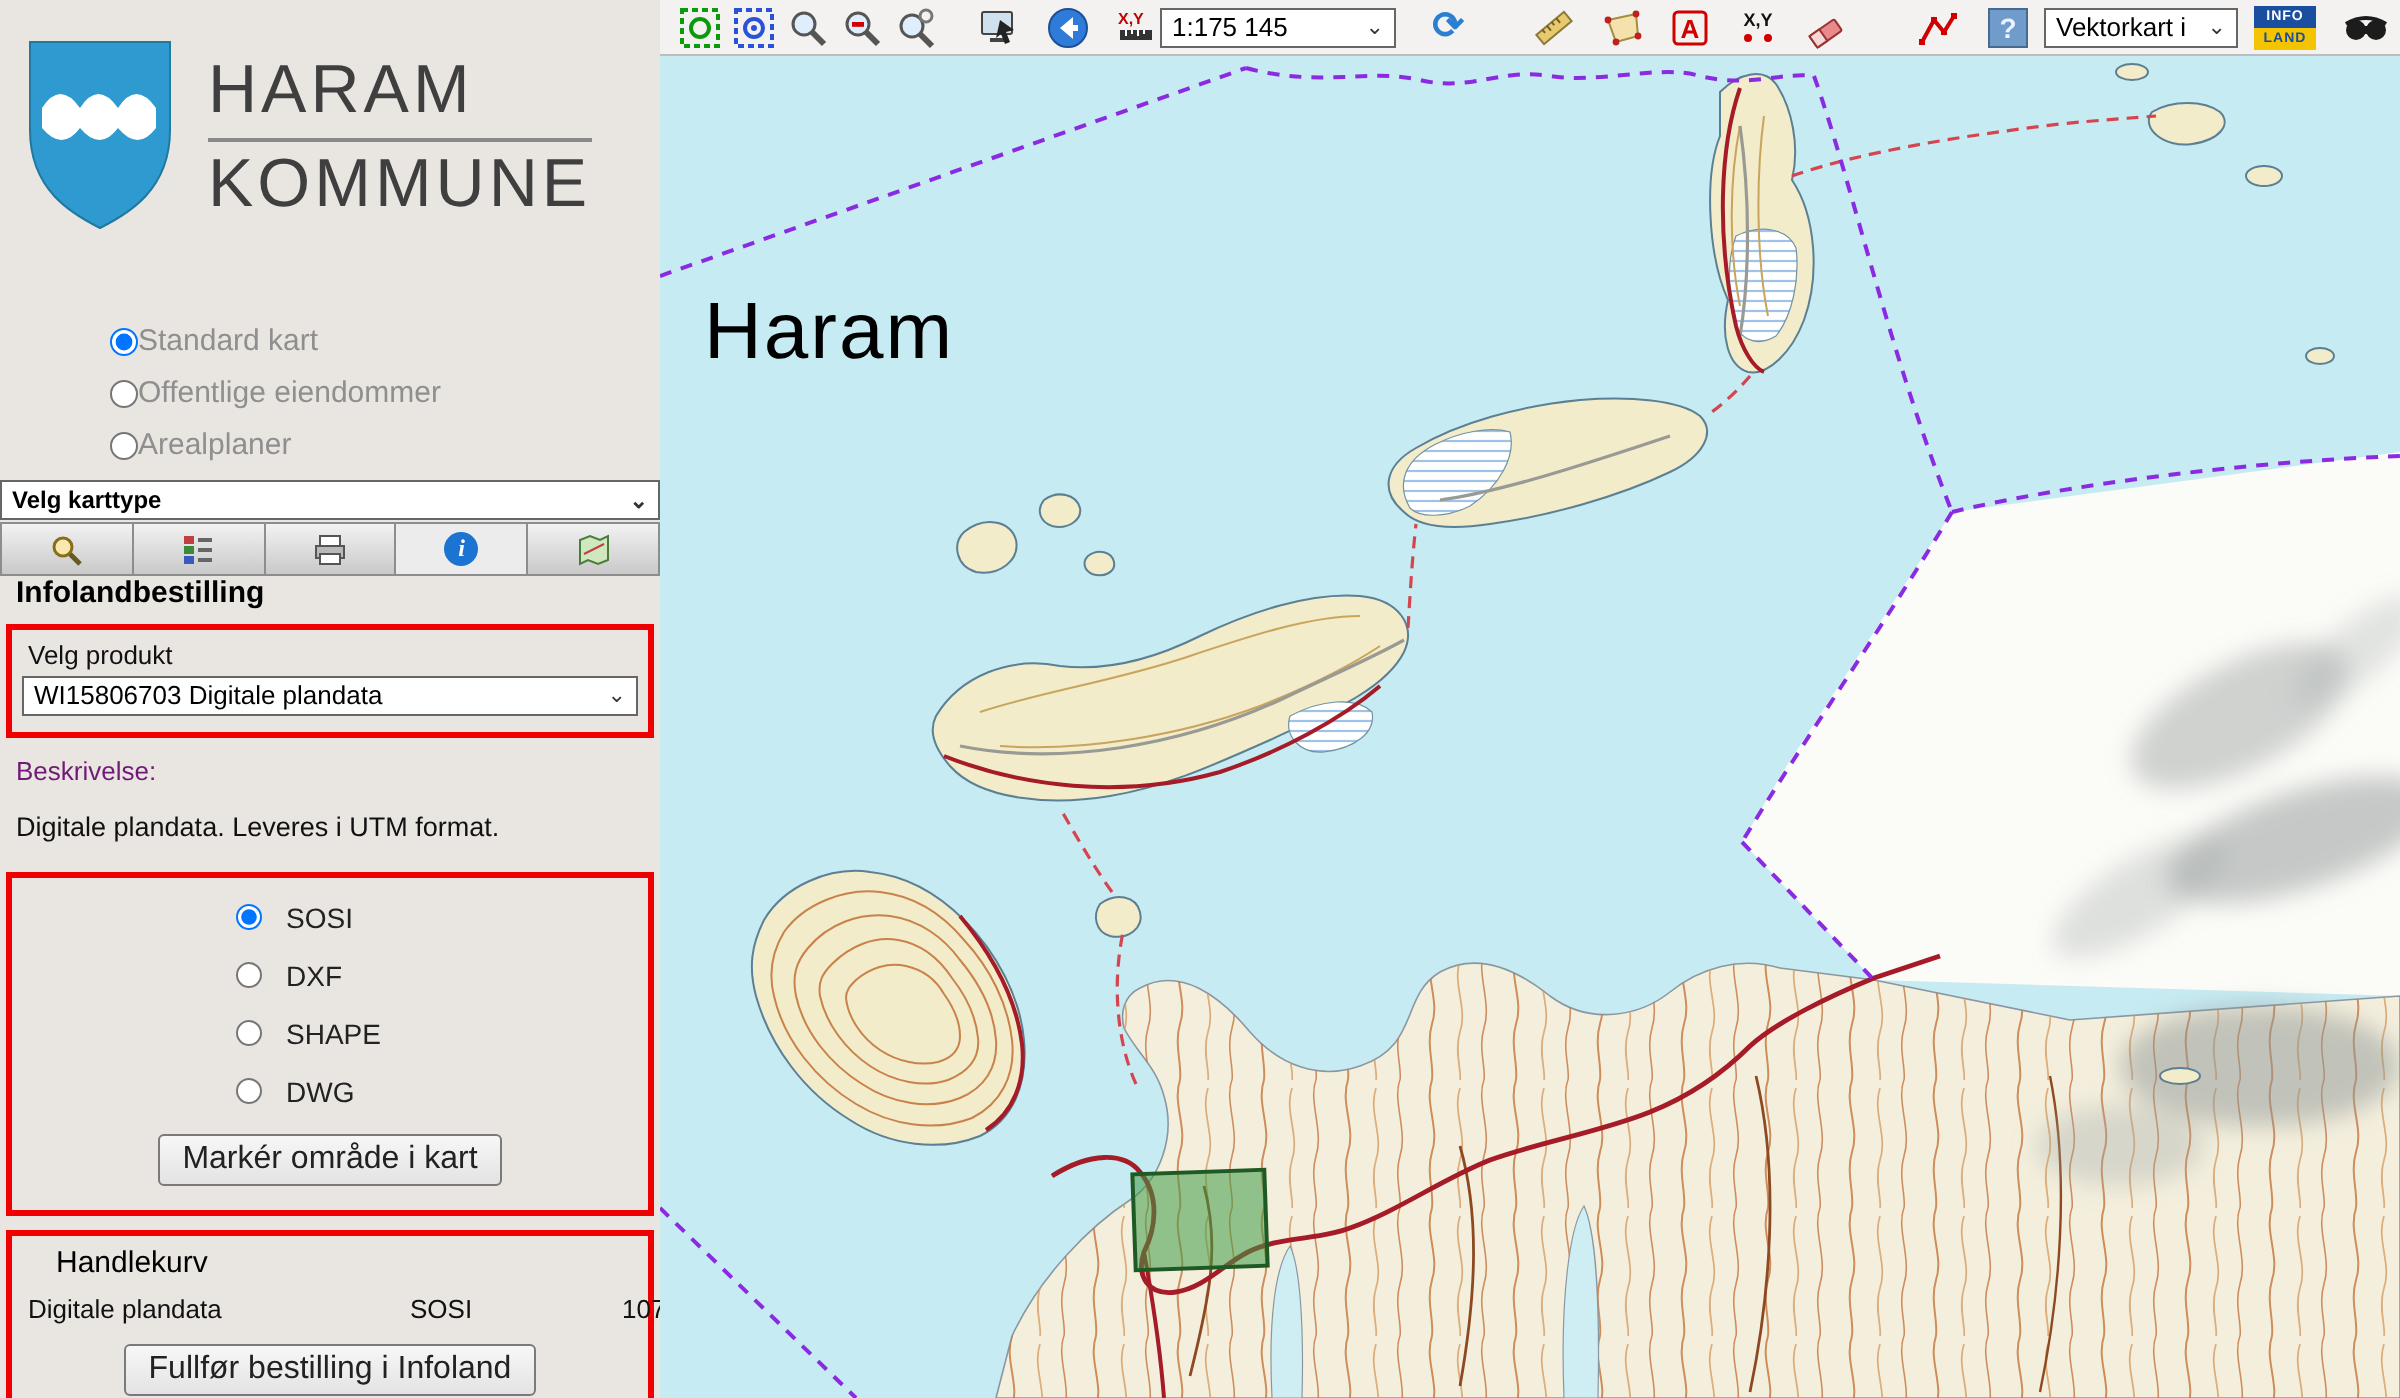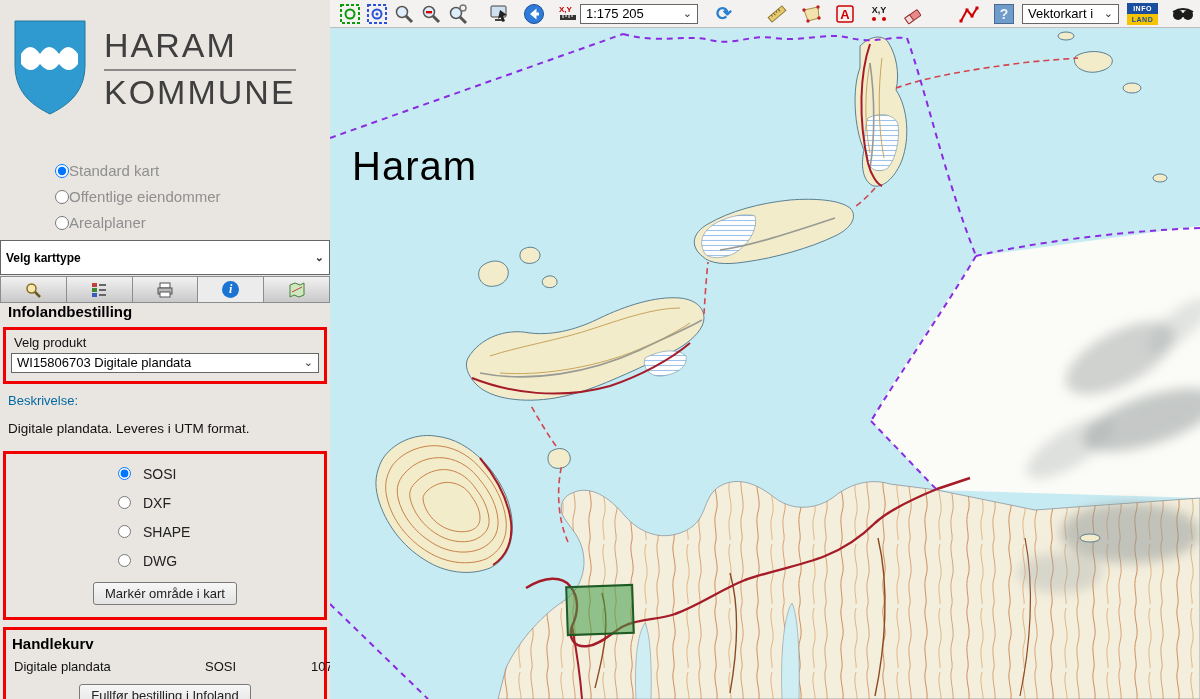--- a/index.html
+++ b/index.html
@@ -15,51 +15,51 @@
     border-bottom:2px solid #8a8a8a; padding-bottom:4px; }
   .logo-text .l2 { display:block; font-size:34px; letter-spacing:2px; color:#3f3f3f; padding-top:2px; }
 
   .maptype { margin:44px 0 0 55px; display:flex; flex-direction:column; gap:9px; }
   .maptype label { display:flex; align-items:center; font-size:15px; color:#8f8f8f; }
   .maptype input { width:14px; height:14px; }
 
   .fakeselect { background:#fff; border:1px solid #666; display:flex; align-items:center;
     justify-content:space-between; padding:1px 5px; cursor:default; }
   .fakeselect .chev { font-size:11px; color:#333; }
-  .karttype { margin-top:9px; height:35px; font-size:12px; font-weight:bold; }
+  .karttype { margin-top:9px; height:20px; font-size:12px; font-weight:bold; }
 
   .tabs { display:flex; height:27px; margin-top:1px; }
   .tab { flex:1; border:1px solid #8d8d8d; border-left-width:0;
     background:linear-gradient(#f2f2f2,#c9c9c9); display:flex; align-items:center; justify-content:center; }
   .tab:first-child { border-left-width:1px; }
   .tab.active { background:#ececec; }
   .info-circle { width:17px; height:17px; border-radius:50%; background:#1b74d2; color:#fff;
     font-size:12px; font-weight:bold; font-family:"Liberation Serif",serif; font-style:italic;
     display:flex; align-items:center; justify-content:center; }
 
   .panel-title { margin:0 0 0 8px; font-size:15px; font-weight:bold; line-height:1.25; color:#000; }
 
   .redbox { border:3px solid #f00000; margin:5px 3px 0 3px; }
   .box-product { padding:4px 5px 8px 5px; }
   .lbl { font-size:13px; color:#111; margin:1px 0 3px 3px; }
   .product-select { height:20px; font-size:13px; font-weight:normal; }
 
-  .beskrivelse { margin:9px 0 0 8px; font-size:13px; color:#0369a1; }
+  .beskrivelse { margin:9px 0 0 8px; font-size:13px; color:#701a75; }
   .desc-text { margin:13px 0 0 8px; font-size:13.5px; color:#111; }
 
   .box-formats { margin-top:15px; padding:12px 0 12px 0; }
   .formats { margin-left:112px; display:flex; flex-direction:column; gap:13px; }
   .formats label { display:flex; align-items:center; gap:12px; font-size:14px; color:#222; }
   .btnrow { text-align:center; margin-top:13px; }
-  .btn { font-family:"Liberation Sans",sans-serif; font-size:13px; color:#222;
+  .btn { font-family:"Liberation Sans",sans-serif; font-size:16px; color:#222;
     background:linear-gradient(#f7f7f7,#e3e3e3); border:1px solid #7a7a7a; border-radius:3px;
     padding:3px 11px; cursor:pointer; }
 
   .box-cart { margin-top:7px; padding:3px 0 10px 0; }
-  .cart-title { font-size:15px; font-weight:bold; margin:2px 0 7px 6px; }
+  .cart-title { font-size:15px; font-weight:normal; margin:2px 0 7px 22px; }
   .cart-row { display:flex; align-items:center; font-size:13px; color:#111;gap:44px; }
   .cart-name { flex:0 0 155px; padding-left:8px; }
   .cart-format { flex:0 0 62px; }
   .cart-price { flex:0 0 80px; }
   .cart-remove { color:#e00000; font-weight:bold; font-size:14px; cursor:pointer; }
 
   
   .main { flex:1; display:flex; flex-direction:column; }
   .toolbar { height:28px; flex:none; background:#f3f2f1; display:flex; align-items:center;
     padding:0 5px; gap:1px; border-bottom:1px solid #bdbdbd; }
@@ -263,21 +263,21 @@
       </div>
       <span class="gap6"></span>
       <div class="tb">
         <svg width="22" height="22">
           <text x="2" y="9" font-size="8" font-weight="bold" fill="#c00000">X,Y</text>
           <rect x="3" y="12" width="16" height="5" fill="#333"></rect>
           <path d="M6,12 v3 M9,12 v2 M12,12 v3 M15,12 v2" stroke="#fff" stroke-width="1"></path>
         </svg>
       </div>
       <div class="fakeselect scale-select">
-        <span>1:175 205</span>
+        <span>1:175 145</span>
         <span class="chev">⌄</span>
       </div>
       <span class="gap6"></span>
       <div class="tb">
         <span class="refresh-glyph">⟳</span>
       </div>
       <span class="gap30"></span>
       <div class="tb">
         <svg width="22" height="22">
           <g transform="rotate(-40 11 11)">

